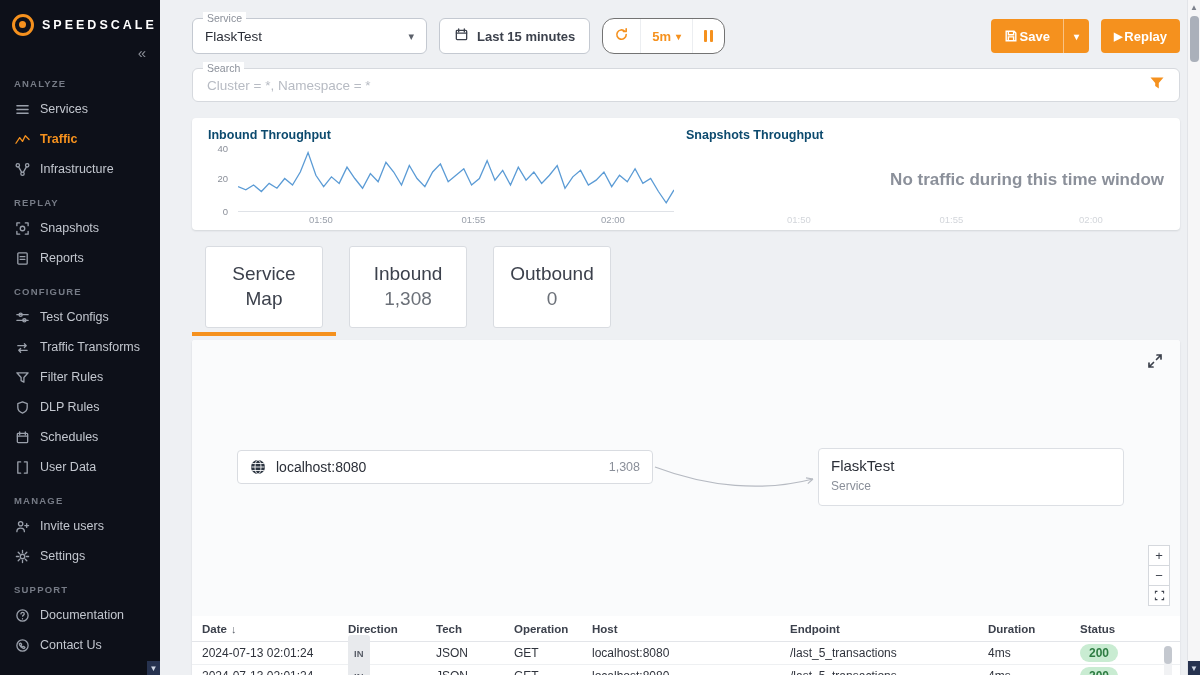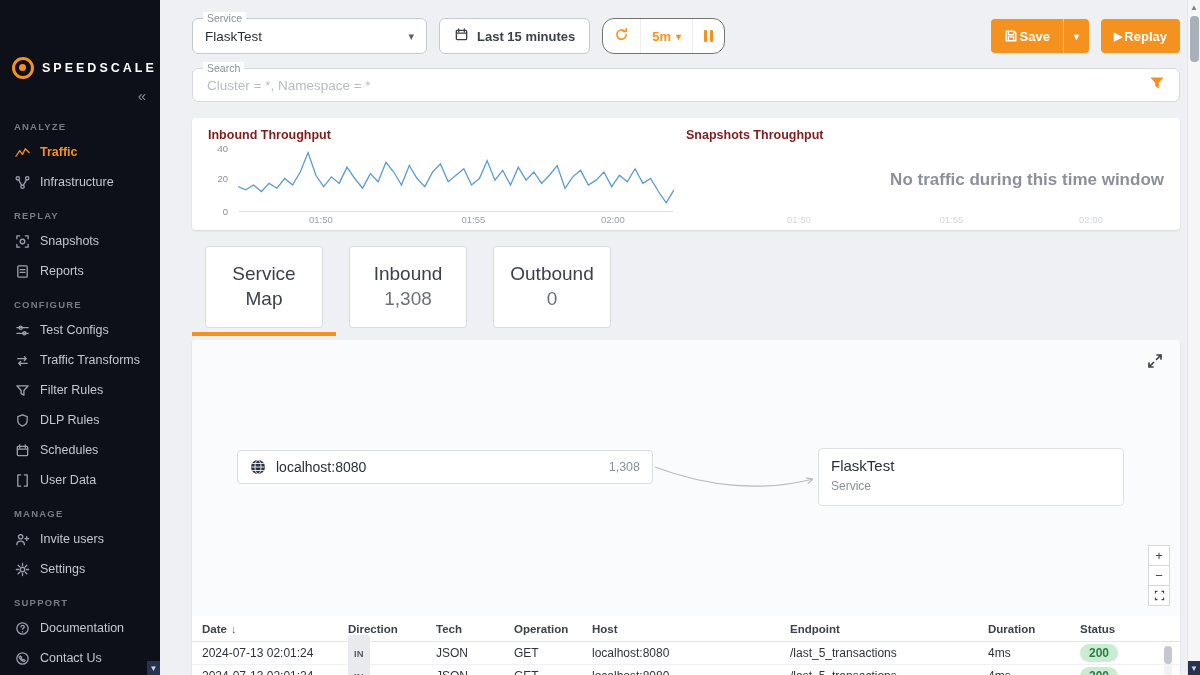--- a/index.html
+++ b/index.html
@@ -1,21 +1,21 @@
 <!DOCTYPE html>
 <html><head>
 <meta charset="utf-8">
 <style>
   * { box-sizing: border-box; margin: 0; padding: 0; }
   html,body { width:1200px; height:675px; overflow:hidden; }
   body { font-family:"Liberation Sans", sans-serif; display:flex; background:#eef0f3; color:#2b2f38; }
 
   
   .sidebar { width:160px; background:#0d1019; color:#b9bec8; flex:0 0 160px; display:flex; flex-direction:column; position:relative; }
-  .logo-row { display:flex; align-items:center; gap:8px; padding:14px 10px 6px 12px;margin-top:43px; }
+  .logo-row { display:flex; align-items:center; gap:8px; padding:14px 10px 6px 12px; }
   .logo-mark { width:22px; height:22px; border-radius:50%; border:3px solid #f5911e; position:relative; flex:0 0 22px; }
   .logo-mark::after { content:""; position:absolute; width:7px; height:7px; border-radius:50%; background:#f5911e; top:4px; left:4px; }
   .logo-text { color:#fff; font-weight:bold; letter-spacing:3px; font-size:12.5px; white-space:nowrap; }
   .collapse-row { text-align:right; padding:2px 14px 4px; color:#8b8f98; font-size:15px; cursor:pointer; }
   .nav-section-label { font-size:9.5px; letter-spacing:1.2px; color:#767b86; font-weight:bold; padding:13px 14px 5px; }
   .nav-item { display:flex; align-items:center; gap:10px; padding:7px 14px; font-size:12.5px; color:#c3c7cf; cursor:pointer; line-height:1.2; }
   .nav-item .icn { width:16px; height:16px; flex:0 0 16px; color:#9aa0ab; display:inline-flex; align-items:center; justify-content:center; }
   .nav-item.active, .nav-item.active .icn { color:#f5911e; font-weight:bold; }
   .icn svg { width:15px; height:15px; stroke:currentColor; fill:none; stroke-width:1.4; stroke-linecap:round; stroke-linejoin:round; }
   .sb-scroll-btn { position:absolute; right:0; bottom:0; width:13px; height:14px; background:#26324f; color:#cfd6e4; font-size:8px; display:flex; align-items:center; justify-content:center; cursor:pointer; }
@@ -42,21 +42,21 @@
 
   
   .search-field { position:relative; height:34px; background:#fff; border:1px solid #d6d9de; border-radius:6px; display:flex; align-items:center; padding:0 14px; margin-bottom:16px; }
   .search-field input { border:none; outline:none; flex:1; font-size:13.5px; color:#2b2f38; font-family:"Liberation Sans",sans-serif; background:transparent; }
   .search-field input::placeholder { color:#b7bbc3; }
   .funnel svg { width:16px; height:16px; fill:#f5911e; stroke:none; }
 
   
   .charts-card { background:#fff; border-radius:4px; box-shadow:0 1px 2px rgba(20,24,33,.12); padding:10px 16px 4px; display:flex; margin-bottom:16px; height:112px; }
   .chart-half { flex:1; display:flex; flex-direction:column; min-width:0; position:relative; }
-  .chart-title { font-size:12.5px; font-weight:bold; color:#7f1d1d; }
+  .chart-title { font-size:12.5px; font-weight:bold; color:#0c4a6e; }
   .plot-wrap { flex:1; position:relative; margin-top:2px; }
   .ylabels { position:absolute; left:0; top:0; bottom:14px; width:26px; font-size:9.5px; color:#8a8f99; }
   .ylabels span { position:absolute; right:6px; transform:translateY(-50%); }
   .yl-top{top:4px;} .yl-mid{top:50%;} .yl-bot{top:calc(100% - 1px);}
   .plot { position:absolute; left:30px; right:12px; top:2px; bottom:14px; border-bottom:1px solid #dfe2e7; }
   .plot svg { width:100%; height:100%; display:block; }
   .xlabels { position:absolute; left:30px; right:12px; bottom:0; height:12px; font-size:9.5px; color:#9aa0ab; }
   .xlabels span { position:absolute; transform:translateX(-50%); }
   .xt-1{left:19%;} .xt-2{left:54%;} .xt-3{left:86%;}
   .xlabels.faint { color:#d3d6db; }
@@ -105,20 +105,28 @@
 <body>
 
 <nav class="sidebar">
   <div class="logo-row">
     <span class="logo-mark"></span>
     <span class="logo-text">SPEEDSCALE</span>
   </div>
   <div class="collapse-row">«</div>
 
   <div class="nav-section-label">ANALYZE</div>
+  <div class="nav-item">
+    <span class="icn">
+        <svg viewBox="0 0 16 16">
+          <path d="M2 4h12M2 8h12M2 12h12"></path>
+        </svg>
+      </span>
+    <span>Services</span>
+  </div>
   <div class="nav-item active">
     <span class="icn">
         <svg viewBox="0 0 16 16">
           <polyline points="1,12 5,6 8,10 11,4 15,8"></polyline>
         </svg>
       </span>
     <span>Traffic</span>
   </div>
   <div class="nav-item">
     <span class="icn">

